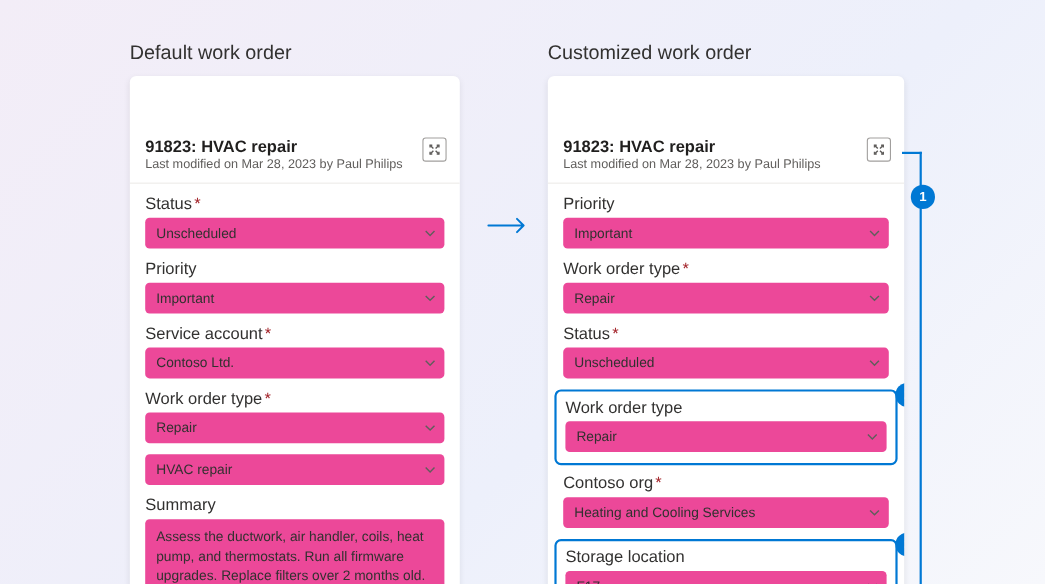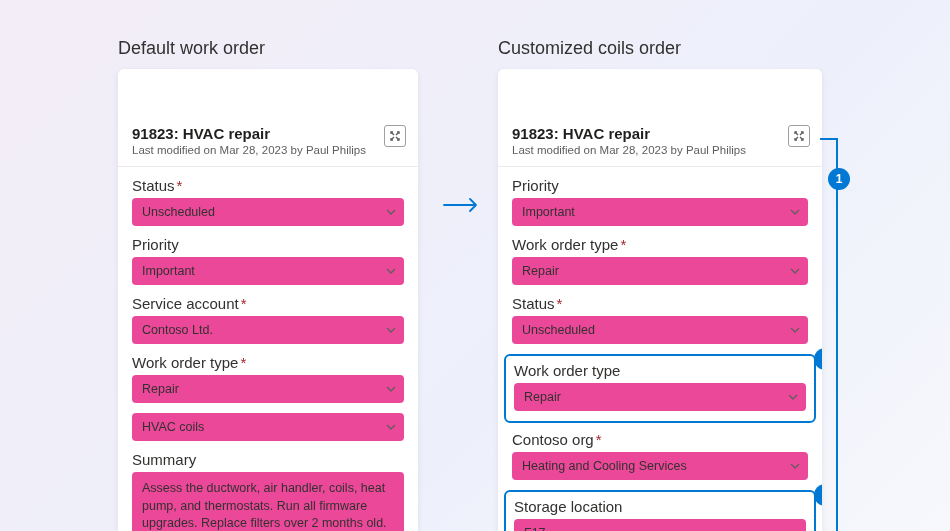--- a/index.html
+++ b/index.html
@@ -218,40 +218,40 @@
             <span>Repair</span>
             <span class="chev">
                 <svg width="10" height="10" viewBox="0 0 10 10">
                   <path d="M1 3l4 4 4-4" fill="none" stroke="#605e5c" stroke-width="1.3"></path>
                 </svg>
               </span>
           </div>
         </div>
         <div class="field">
           <div class="select">
-            <span>HVAC coils</span>
+            <span>HVAC repair</span>
             <span class="chev">
                 <svg width="10" height="10" viewBox="0 0 10 10">
                   <path d="M1 3l4 4 4-4" fill="none" stroke="#605e5c" stroke-width="1.3"></path>
                 </svg>
               </span>
           </div>
         </div>
         <div class="field">
           <span class="field-label">Summary</span>
           <div class="textarea">
             <span>Assess the ductwork, air handler, coils, heat pump, and thermostats. Run all firmware upgrades. Replace filters over 2 months old.</span>
           </div>
         </div>
       </div>
     </div>
   </div>
 
   <div class="col col-right">
-    <div class="col-label">Customized coils order</div>
+    <div class="col-label">Customized work order</div>
     <div class="card">
       <div class="card-header">
         <div class="card-title">91823: HVAC repair</div>
         <div class="card-sub">Last modified on Mar 28, 2023 by Paul Philips</div>
         <div class="expand-btn">
           <span>
             <svg width="12" height="12" viewBox="0 0 12 12" fill="none" stroke="currentColor" stroke-width="1.3">
                 <path d="M4 2H2v2M8 2h2v2M4 10H2V8M8 10h2V8"></path>
                 <path d="M2 2l3 3M10 2 7 5M2 10l3-3M10 10 7 7"></path>
               </svg>

